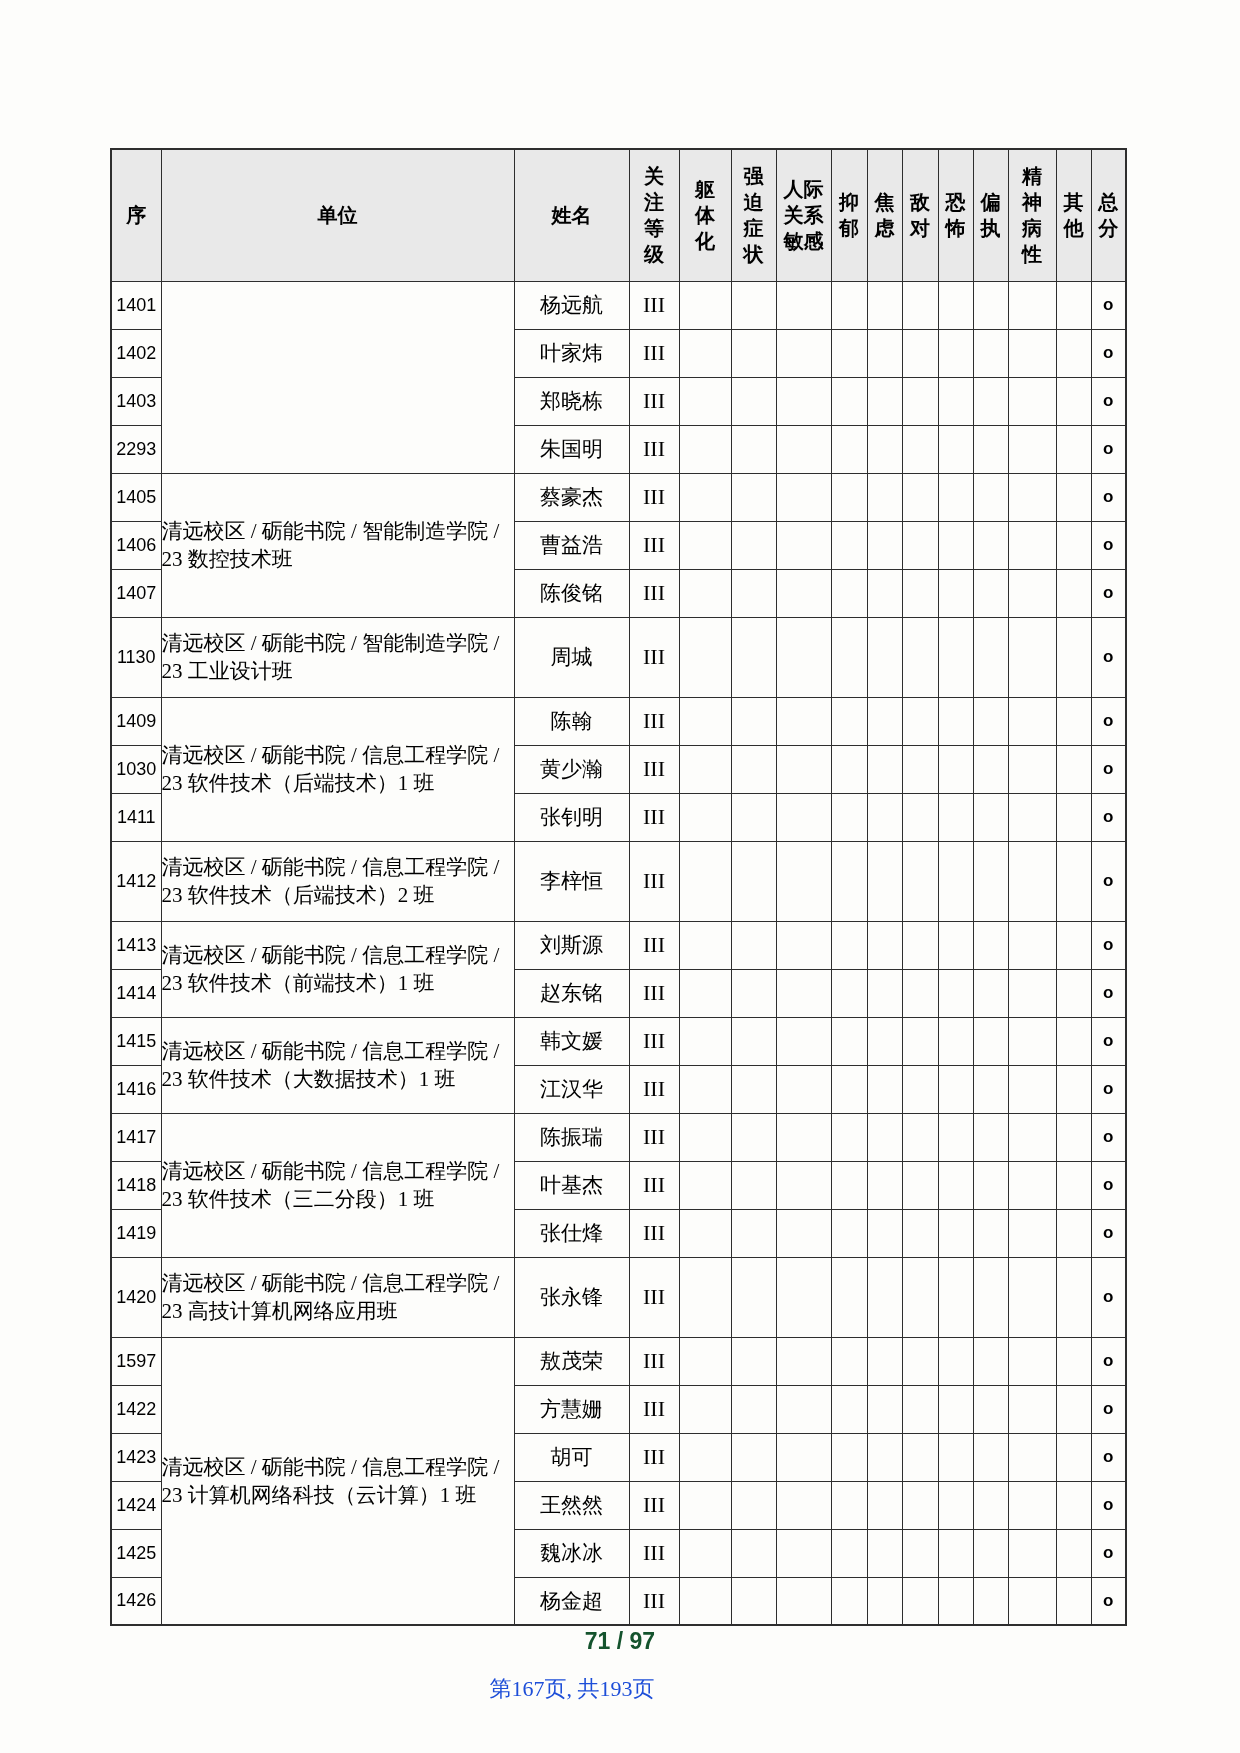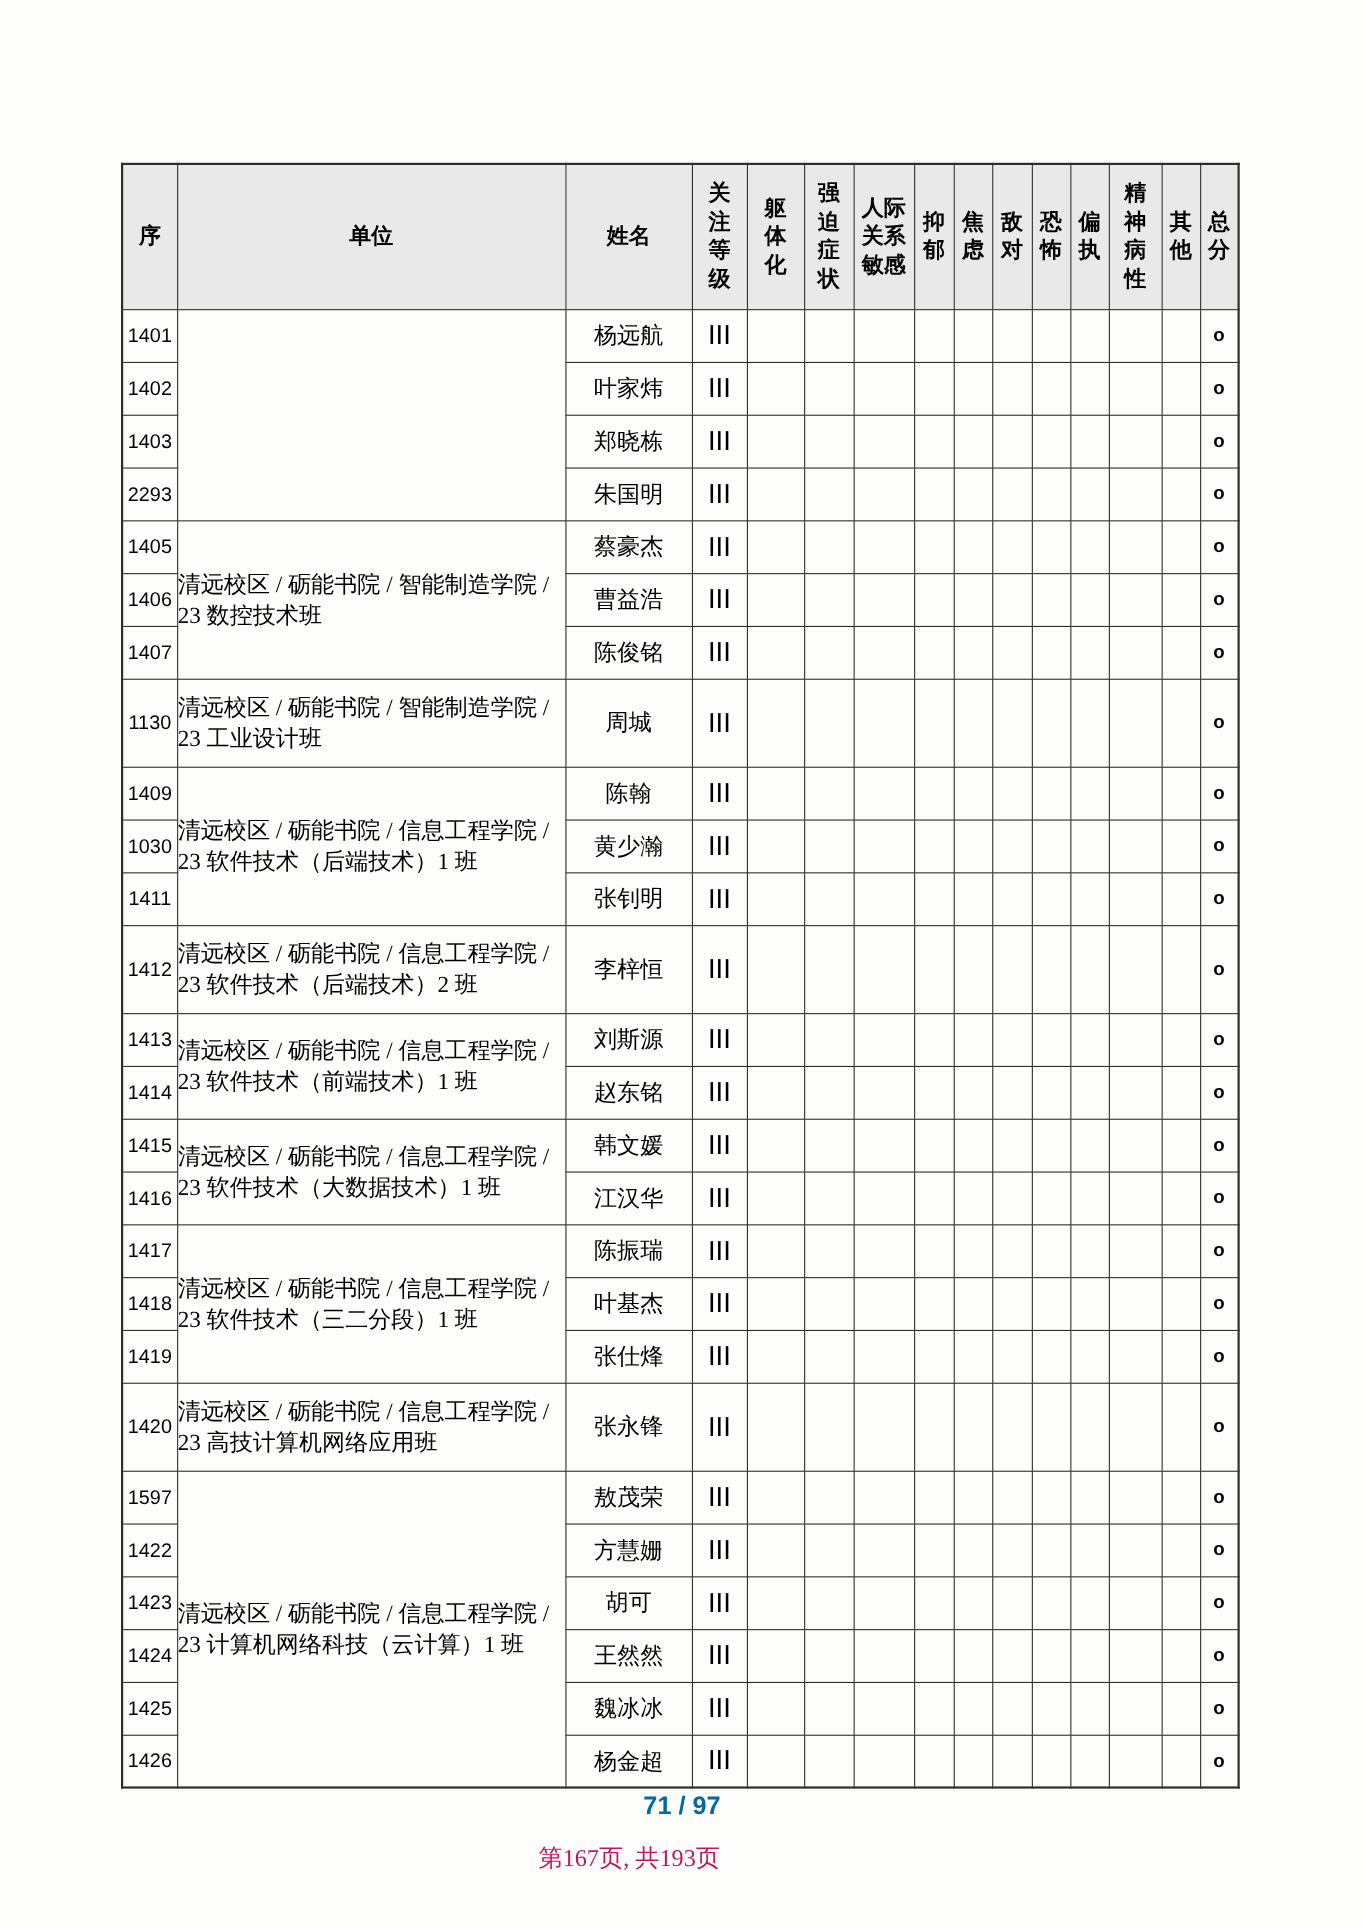--- a/index.html
+++ b/index.html
@@ -44,39 +44,39 @@
   td.unit{
     font-size:21px;line-height:28px;
     text-align:left;vertical-align:middle;
     padding:2px 8px 2px 4px;
     margin-left:47px;
   }
   td.name{
     font-size:21px;text-align:center;vertical-align:middle;margin-top:48px;
   }
   td.level{
-    font-size:25px;text-align:center;vertical-align:middle;
-    font-family:Liberation Sans, sans-serif;
+    font-size:22px;text-align:center;vertical-align:middle;
+    font-family:Liberation Serif, serif;
   }
   td.score{
     font-family:"Liberation Sans","DejaVu Sans",sans-serif;
     font-size:17px;font-weight:600;
     text-align:center;vertical-align:middle;
   }
   td.empty-cell{background:transparent;}
   .footer-counter{
     position:absolute;left:0;top:1628px;width:1240px;
     text-align:center;
     font-family:"Liberation Sans","DejaVu Sans",sans-serif;
-    font-size:23px;font-weight:600;color:#0369a1;
+    font-size:23px;font-weight:600;color:#14532d;
   }
   .footer-pageinfo{
     position:absolute;left:0;top:1674px;width:1144px;
     text-align:center;
-    font-size:22px;color:#be185d;
+    font-size:22px;color:#1d4ed8;
   }
 </style>
 </head>
 <body>
 
 <div class="page">
 
   <table class="report">
     <colgroup>
       <col style="width:50px">

